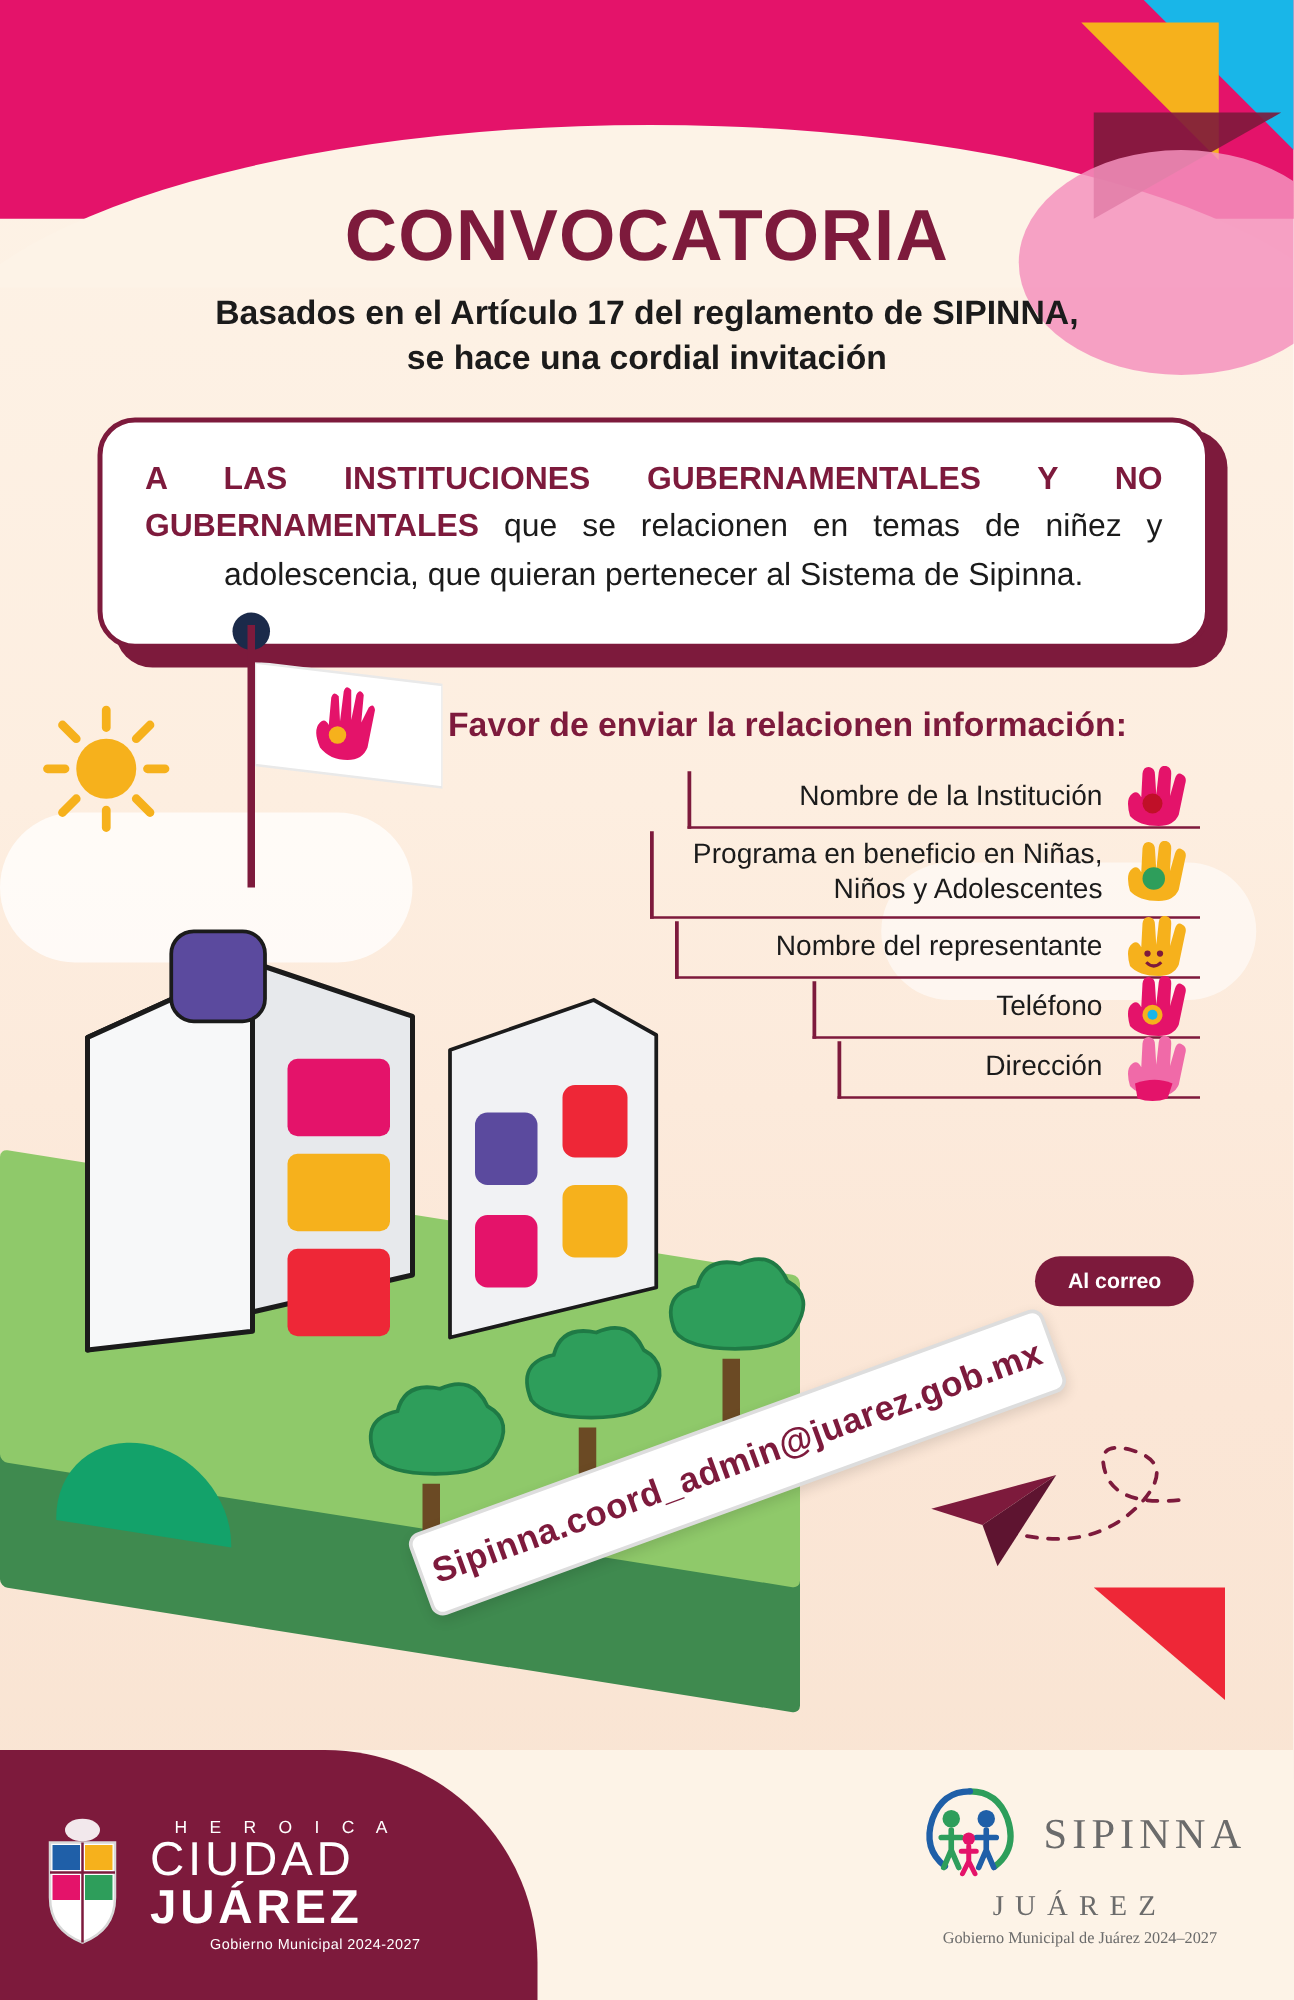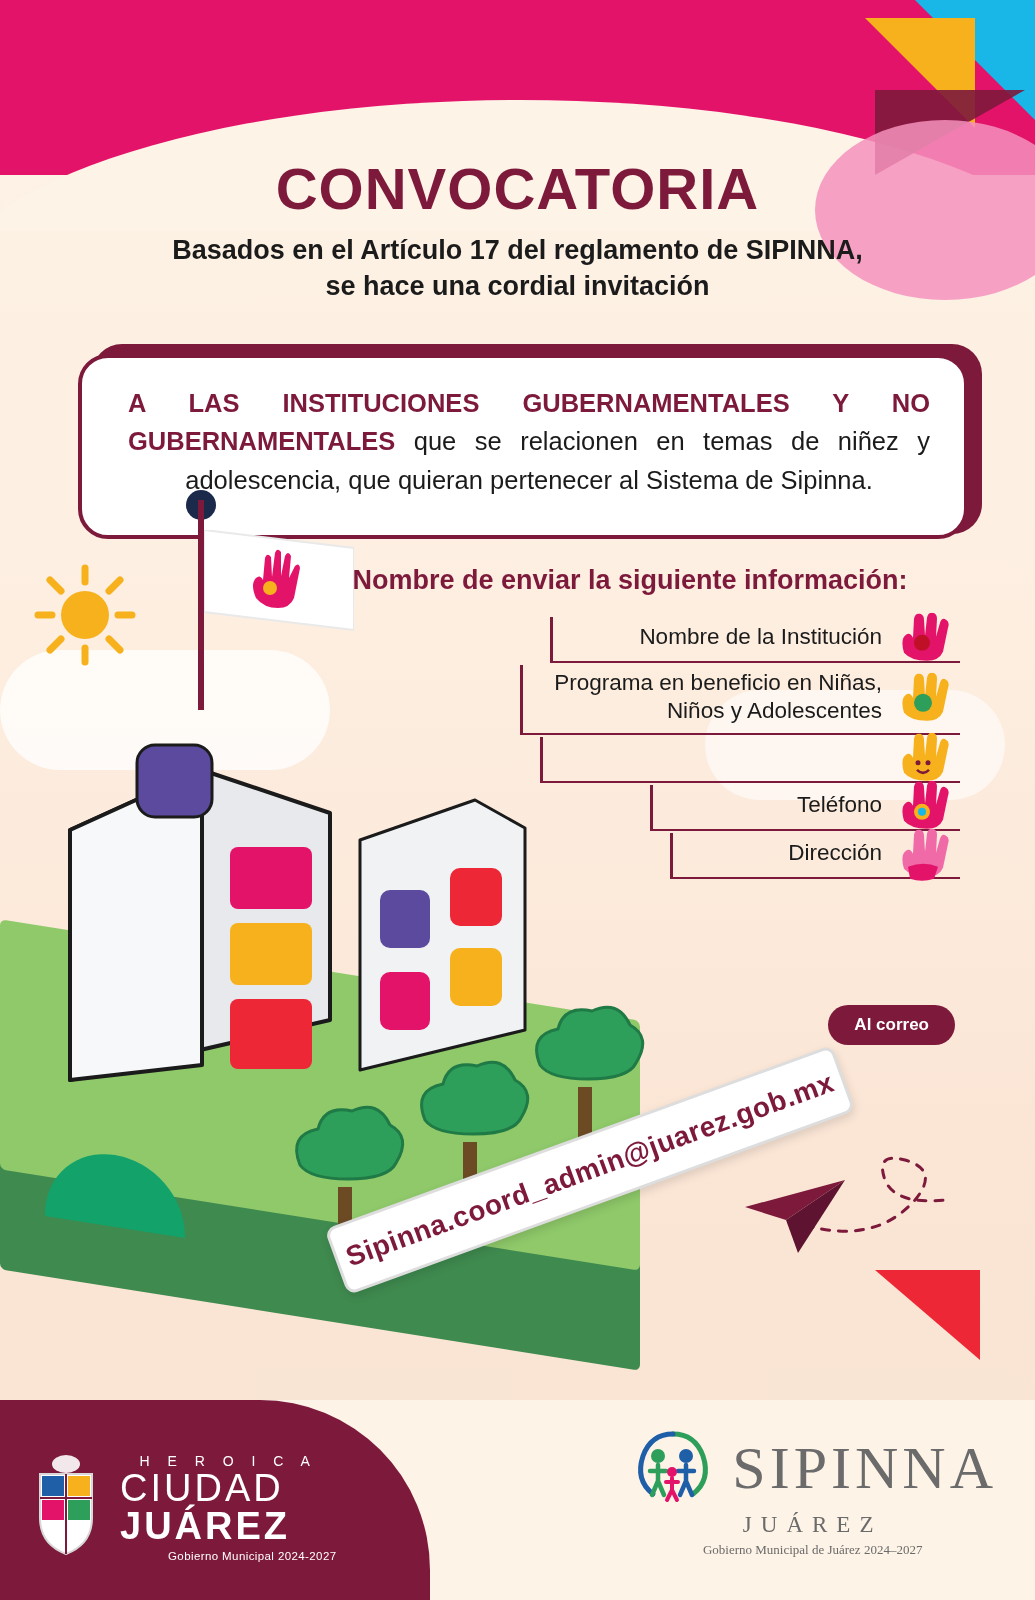--- a/index.html
+++ b/index.html
@@ -71,23 +71,23 @@
     font-size:27px; font-weight:bold; line-height:1.35;
     color:#1b1b1b;
   }
 
   
   .callout-shadow {
     position:absolute; left:92px; top:344px; width:890px; height:190px;
     background:#7d1a3c; border-radius:30px;
   }
   .callout {
-    position:absolute; left:78px; top:354px; width:890px; height:185px;
+    position:absolute; left:78px; top:334px; width:890px; height:185px;
     background:#ffffff; border:4px solid #7d1a3c; border-radius:30px;
-    padding:26px 34px 0 46px;
+    padding:26px 34px 0 34px;
   }
   .callout p {
     margin:0; font-size:25.5px; line-height:1.5;
     color:#1b1b1b; text-align:justify; text-align-last:center;
   }
   .callout .bold { font-weight:bold; color:#7d1a3c; }
 
   
   .sun { position:absolute; left:30px; top:560px; width:110px; height:110px; }
   .cloud1 {
@@ -218,21 +218,21 @@
   }
   .crest { position:absolute; left:30px; bottom:42px; width:72px; height:108px; }
   .cj-text { position:absolute; left:120px; bottom:38px; color:#fff; }
   .cj-text .heroica { font-size:14px; letter-spacing:7px; text-align:center; }
   .cj-text .ciudad { font-size:38px; letter-spacing:3px; line-height:1.02; }
   .cj-text .juarez { font-size:38px; font-weight:bold; letter-spacing:3px; line-height:1.02; }
   .cj-text .gob { font-size:11.5px; letter-spacing:.4px; text-align:center; margin-top:4px;margin-left:48px; }
 
   .sipinna-logo { position:absolute; right:38px; bottom:42px; text-align:center; }
   .sipinna-row { display:flex; align-items:center; gap:14px; }
-  .sipinna-word { font-family:"Liberation Serif", serif; font-size:60px; letter-spacing:4px; color:#6b6b6b; line-height:1; }
+  .sipinna-word { font-family:"Liberation Serif", serif; font-size:34px; letter-spacing:4px; color:#6b6b6b; line-height:1; }
   .sipinna-sub { font-family:"Liberation Serif", serif; font-size:23px; letter-spacing:9px; color:#6b6b6b; margin-top:2px; }
   .sipinna-gob { font-family:"Liberation Serif", serif; font-size:13px; color:#6b6b6b; margin-top:4px; }
 </style>
 </head>
 <body>
 
 <div class="poster">
 
   <div class="top-wave">
     <div class="hero-band"></div>
@@ -279,21 +279,21 @@
   <div class="flag">
     <svg viewBox="0 0 150 120" width="150" height="120">
       <polygon points="0,0 150,18 150,100 0,82" fill="#ffffff" stroke="#e9e9e9" stroke-width="2"></polygon>
       <g transform="translate(42,28)">
         <path d="M10 40 q-6 -14 0 -20 q4 -4 7 2 l2 -22 q2 -6 6 -1 l1 20 l3 -24 q2 -6 6 -1 l0 24 l4 -20 q3 -6 6 0 l-2 22 l6 -12 q4 -4 5 2 l-6 30 q-4 10 -16 10 q-14 0 -22 -10 z" fill="#e4136a"></path>
         <circle cx="24" cy="30" r="7" fill="#f6b11c"></circle>
       </g>
     </svg>
   </div>
 
-  <div class="info-heading">Nombre de enviar la siguiente información:</div>
+  <div class="info-heading">Favor de enviar la relacionen información:</div>
   <div class="info-list">
 
     <div class="info-row r1">
       <span class="label">Nombre de la Institución</span>
       <span class="hand">
         <svg viewBox="0 0 56 56" width="56" height="56">
           <path d="M8 40 q-4 -14 2 -18 q4 -3 7 3 l1 -19 q1 -6 6 -5 q4 1 4 6 l1 16 l2 -18 q1 -6 6 -5 q4 1 4 6 l-1 18 l4 -14 q2 -6 6 -3 q4 2 2 8 l-5 24 q-4 9 -16 9 q-16 0 -23 -8 z" fill="#e4136a"></path>
           <circle cx="26" cy="30" r="8" fill="#c01028"></circle>
         </svg>
       </span>
@@ -303,20 +303,21 @@
       <span class="label">Programa en beneficio en Niñas, Niños y Adolescentes</span>
       <span class="hand">
         <svg viewBox="0 0 56 56" width="56" height="56">
           <path d="M8 40 q-4 -14 2 -18 q4 -3 7 3 l1 -19 q1 -6 6 -5 q4 1 4 6 l1 16 l2 -18 q1 -6 6 -5 q4 1 4 6 l-1 18 l4 -14 q2 -6 6 -3 q4 2 2 8 l-5 24 q-4 9 -16 9 q-16 0 -23 -8 z" fill="#f6b11c"></path>
           <circle cx="27" cy="30" r="9" fill="#2e9e5b"></circle>
         </svg>
       </span>
     </div>
 
     <div class="info-row r3">
+      <span class="label">Nombre del representante</span>
       <span class="hand">
         <svg viewBox="0 0 56 56" width="56" height="56">
           <path d="M8 40 q-4 -14 2 -18 q4 -3 7 3 l1 -19 q1 -6 6 -5 q4 1 4 6 l1 16 l2 -18 q1 -6 6 -5 q4 1 4 6 l-1 18 l4 -14 q2 -6 6 -3 q4 2 2 8 l-5 24 q-4 9 -16 9 q-16 0 -23 -8 z" fill="#f6b11c"></path>
           <circle cx="22" cy="30" r="2.5" fill="#7d1a3c"></circle>
           <circle cx="32" cy="30" r="2.5" fill="#7d1a3c"></circle>
           <path d="M21 37 q6 6 12 0" stroke="#7d1a3c" stroke-width="2.5" fill="none"></path>
         </svg>
       </span>
     </div>
 

